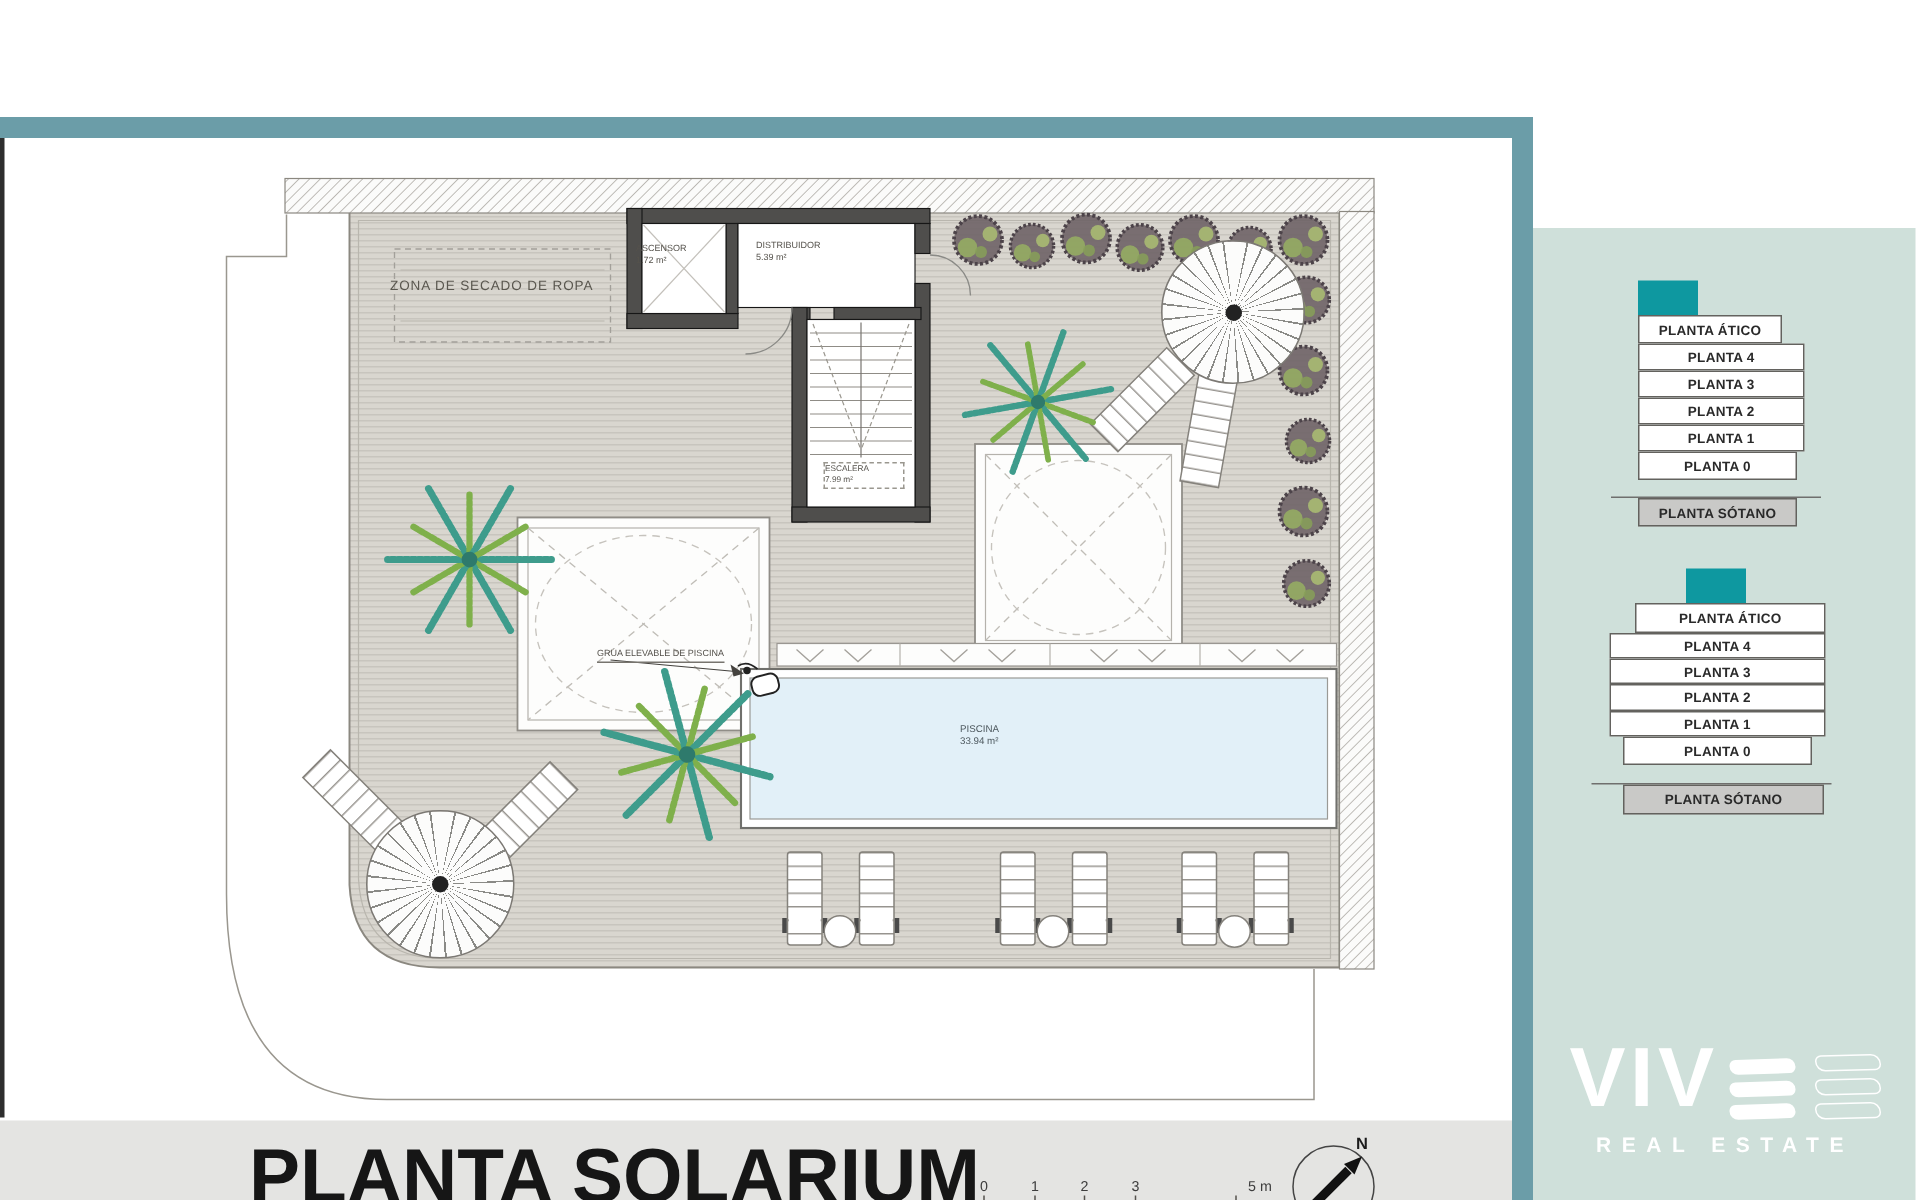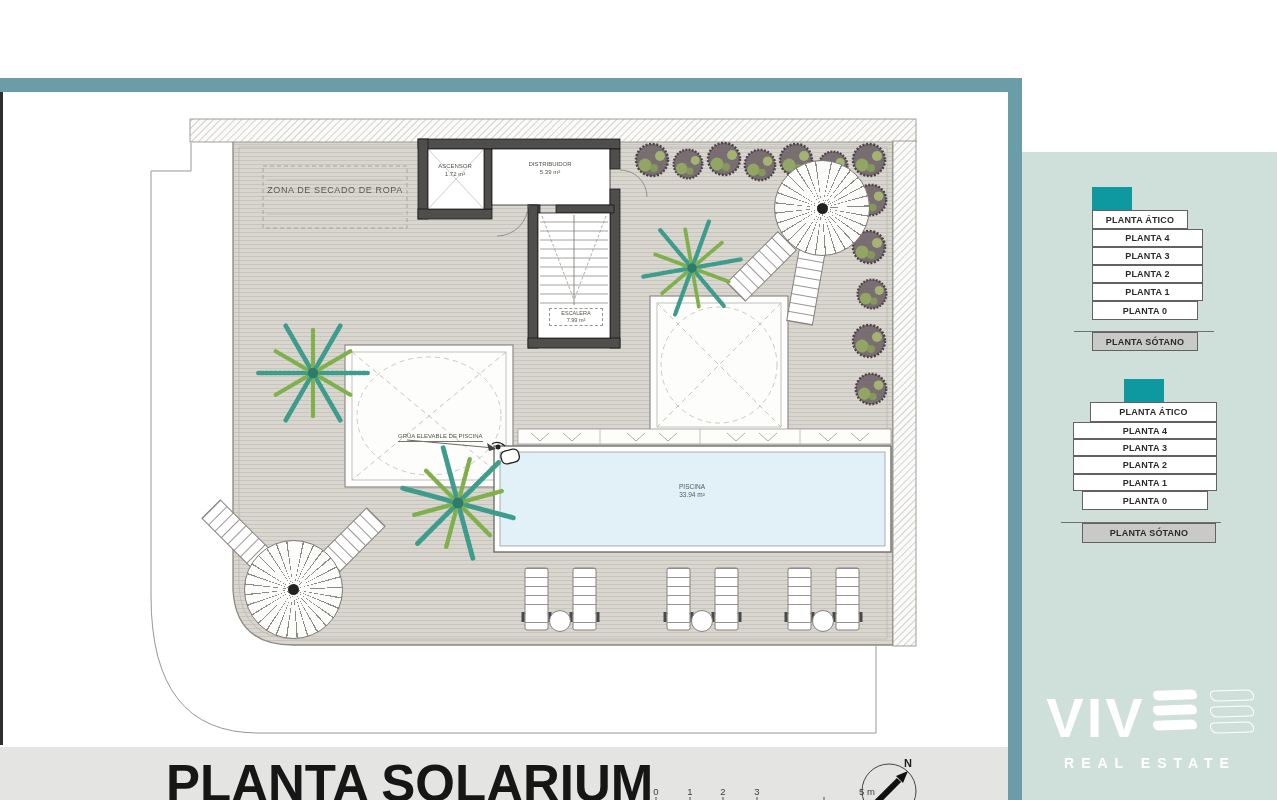--- a/index.html
+++ b/index.html
@@ -25,21 +25,21 @@
   
   .fan{position:absolute;border-radius:50%;
        background:repeating-conic-gradient(#fcfcfb 0deg 11deg,#8a8a86 11deg 12.6deg);
        border:1px solid #7c7974;z-index:3;}
   .fan::after{content:"";position:absolute;left:50%;top:50%;width:11px;height:11px;margin:-5.5px 0 0 -5.5px;
        background:#222;border-radius:50%;}
   .fan1{left:774px;top:160px;width:94px;height:94px;}
   .fan2{left:244px;top:540px;width:97px;height:97px;}
 
   
-  .lbl{position:absolute;color:#55524c;text-align:center;z-index:4;line-height:1.25;}
+  .lbl{position:absolute;color:#55524c;text-align:left;z-index:4;line-height:1.25;}
   .lbl-zona{left:260px;top:185px;width:150px;font-size:9px;letter-spacing:.6px;color:#5a574f;}
   .lbl-asc{left:424px;top:163px;width:62px;font-size:6px;}
   .lbl-dist{left:504px;top:161px;width:92px;font-size:6px;}
   .lbl-esc{left:549px;top:308px;width:52px;font-size:5.5px;border:1px dashed #9a978f;padding:1px 0;}
   .lbl-pool{left:640px;top:483px;width:104px;font-size:6.5px;color:#4f5a60;}
   .lbl-grua{left:398px;top:433px;font-size:6px;white-space:nowrap;border-bottom:.5px solid #77746e;color:#55524c;}
 
   
   .panel{position:absolute;left:1022px;top:152px;width:255px;height:648px;background:#cfe0da;z-index:5;}
   .stack{position:absolute;z-index:6;}
@@ -69,21 +69,21 @@
   .s2-r1{left:6px;top:45px;width:144px;height:17px;}
   .s2-r2{left:6px;top:62px;width:144px;height:17px;}
   .s2-r3{left:6px;top:79px;width:144px;height:18px;}
   .s2-r4{left:6px;top:97px;width:144px;height:17px;}
   .s2-r5{left:15px;top:114px;width:126px;height:19px;}
   .s2-line{left:-6px;top:145px;width:160px;}
   .s2-r6{left:15px;top:146px;width:134px;height:20px;}
 
   
   .logo{position:absolute;left:1026px;top:690px;width:248px;z-index:6;text-align:center;}
-  .logo-row{display:flex;align-items:flex-start;justify-content:center;gap:7px;}
+  .logo-row{display:flex;align-items:flex-end;justify-content:center;gap:7px;}
   .logo-brand{font-size:56px;font-weight:700;color:#ffffff;letter-spacing:3px;line-height:1;}
   .bars{display:flex;flex-direction:column;gap:5px;}
   .bars .b{width:44px;height:10px;background:#ffffff;border-radius:4px 6px 4px 6px;transform:rotate(-2deg);}
   .bars-outline{display:flex;flex-direction:column;gap:5px;margin-left:6px;}
   .bars-outline .b{width:44px;height:11px;background:transparent;border:1.5px solid #ffffff;
                    border-radius:4px 7px 4px 7px;transform:rotate(-1.5deg);box-sizing:border-box;}
   .logo-tagline{margin-top:9px;font-size:14px;font-weight:700;color:#ffffff;letter-spacing:7px;}
 </style>
 </head>
 <body>
@@ -325,21 +325,21 @@
     <div>PISCINA</div>
     <div>33.94 m²</div>
   </div>
   <div class="lbl lbl-grua">GRÚA ELEVABLE DE PISCINA</div>
 
   <div class="plan-title">PLANTA SOLARIUM</div>
   <div class="scale-label" style="left:643px;">0</div>
   <div class="scale-label" style="left:677px;">1</div>
   <div class="scale-label" style="left:710px;">2</div>
   <div class="scale-label" style="left:744px;">3</div>
-  <div class="scale-label" style="left:854px;">5 m</div>
+  <div class="scale-label" style="left:827px;">5 m</div>
   <div class="north-label">N</div>
 
   <div class="panel"></div>
 
   <div class="stack stack1">
     <div class="teal-block s1-teal"></div>
     <div class="floor-row s1-r0">PLANTA ÁTICO</div>
     <div class="floor-row s1-r1">PLANTA 4</div>
     <div class="floor-row s1-r2">PLANTA 3</div>
     <div class="floor-row s1-r3">PLANTA 2</div>

